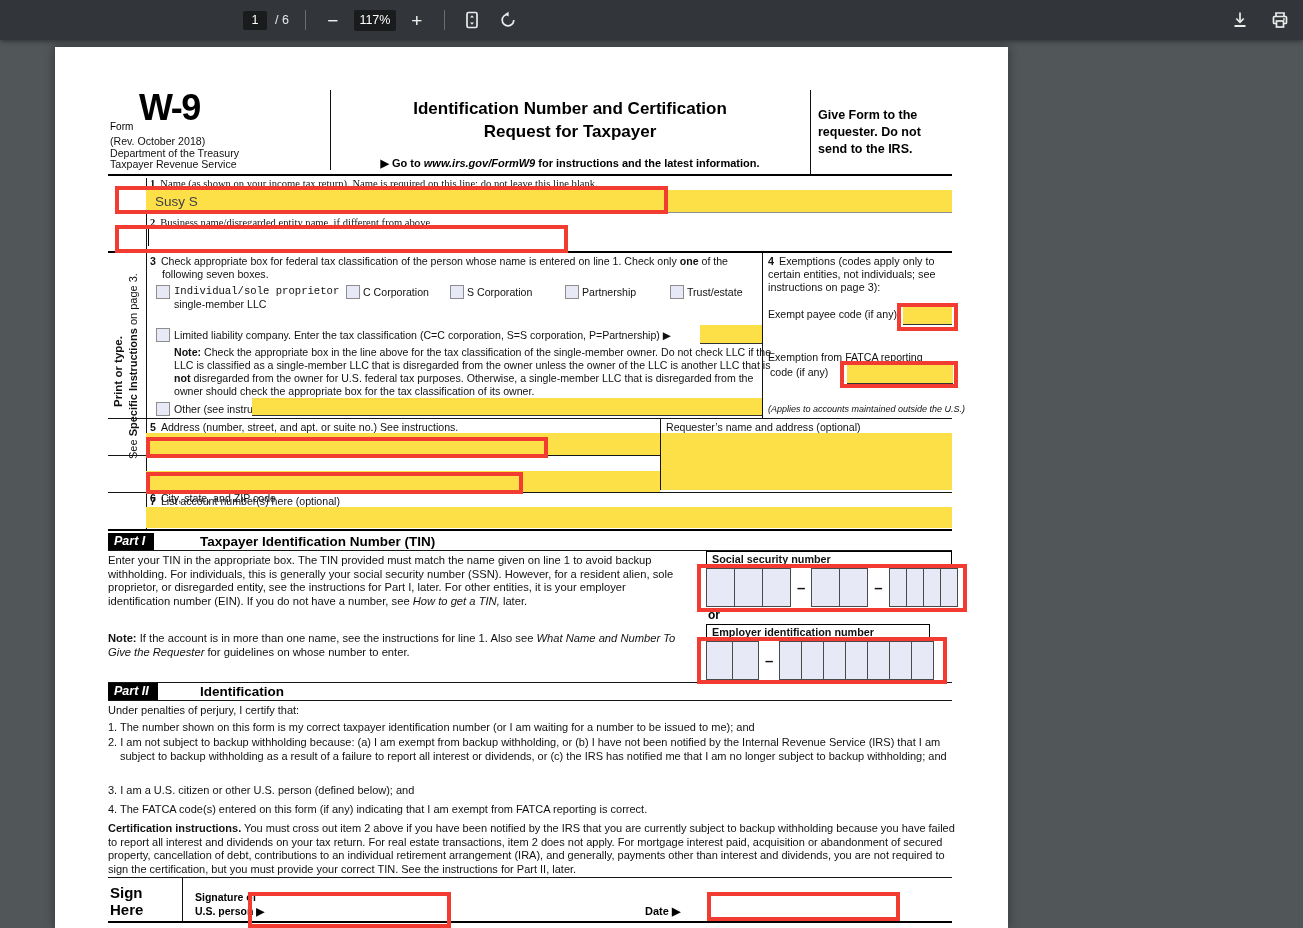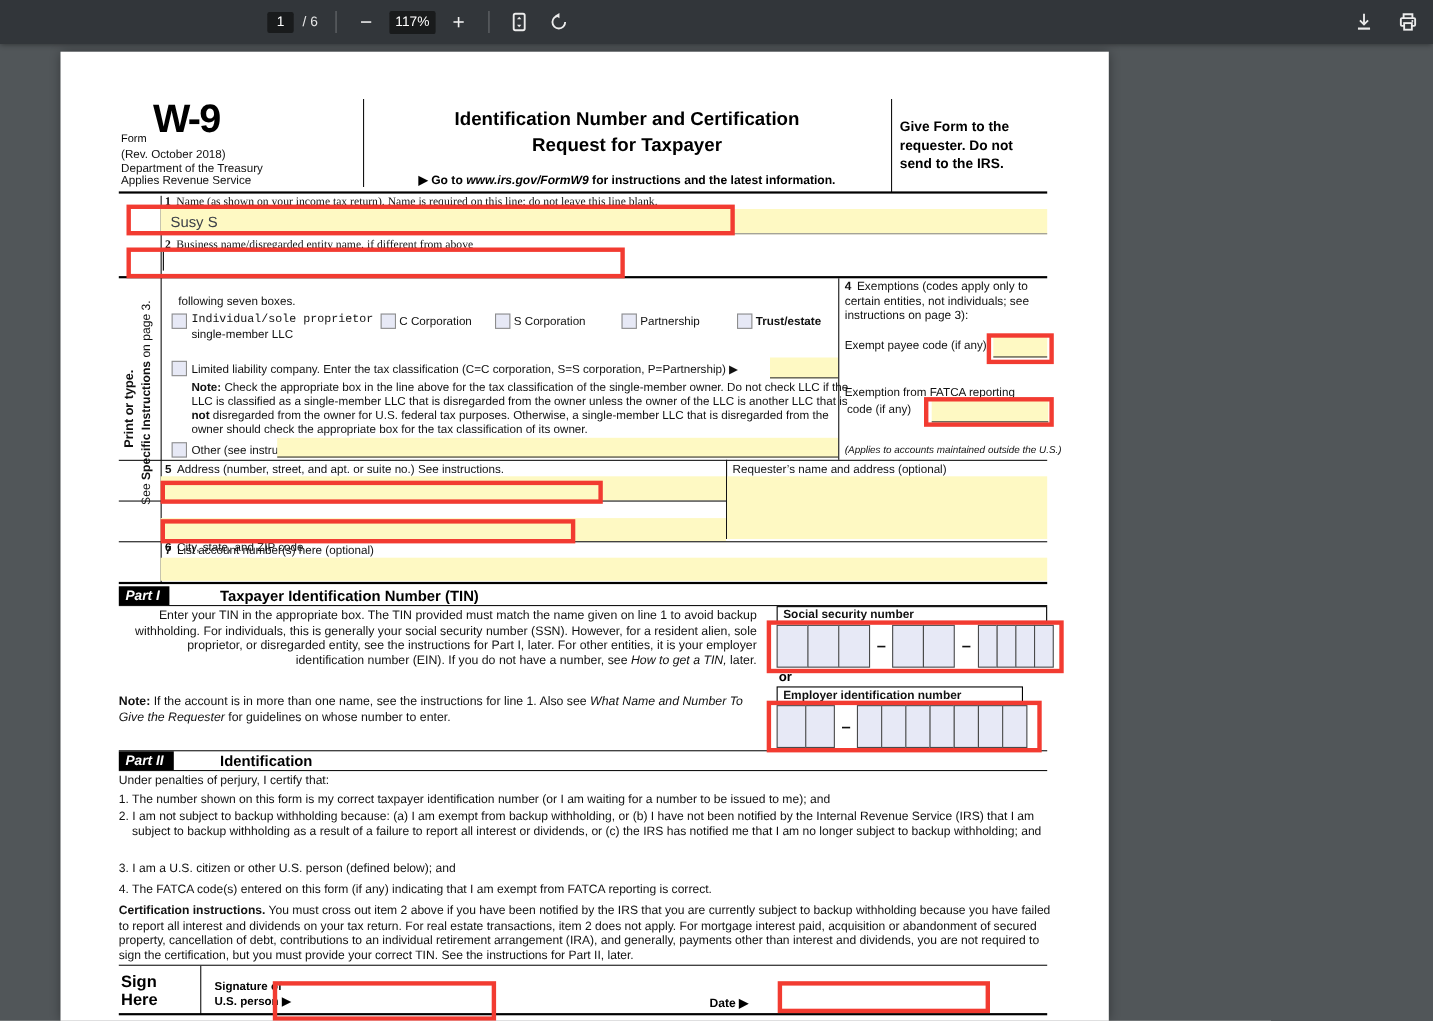--- a/index.html
+++ b/index.html
@@ -16,21 +16,21 @@
   .tb-icon{width:22px;height:22px;display:flex;align-items:center;justify-content:center;cursor:pointer;}
   .tb-icon svg{stroke:#ececec;fill:none;stroke-width:1.7;}
   
   .page{position:absolute;left:55px;top:47px;width:953px;height:881px;background:#fff;box-shadow:0 0 10px rgba(0,0,0,.4);overflow:hidden;}
   .abs{position:absolute;}
   .lbl{font-size:10.6px;color:#111;white-space:nowrap;}
   .body-txt{font-size:11px;color:#111;line-height:13.6px;}
   .b{font-weight:bold;}
   .i{font-style:italic;}
   .num{font-weight:bold;margin-right:5px;}
-  .fld{background:#fef9c3;}
+  .fld{background:#fde047;}
   .hl{border:4px solid #f23b31;box-sizing:border-box;background:transparent;z-index:5;}
   .cb{width:12px;height:12px;background:#e7e9f6;border:1px solid #8d8d8d;}
   .vl{background:#141414;width:1px;}
   .hline{background:#141414;height:1px;}
   .thick{background:#000;height:2px;}
   .badge{background:#000;color:#fff;font-weight:bold;font-style:italic;font-size:12.5px;padding:1px 9px 2px 6px;}
   .vert{position:absolute;transform:rotate(-90deg);transform-origin:0 0;white-space:nowrap;font-size:11px;color:#111;}
   .cellrow{display:flex;align-items:center;}
   .cell{width:29px;height:39px;background:#e7e9f6;border:1px solid #4a4a4a;margin-right:-1px;box-sizing:border-box;}
   .dash{font-size:15px;font-weight:bold;color:#111;margin:0 6px 0 7px;}
@@ -80,21 +80,21 @@
     </div>
   </div>
 </div>
 
 <div class="page">
 
   <div class="abs" style="left:55px;top:74px;font-size:10px;">Form</div>
   <div class="abs" style="left:84px;top:40px;font-size:36px;font-weight:bold;letter-spacing:-1.5px;">W-9</div>
   <div class="abs lbl" style="left:55px;top:88px;">(Rev. October 2018)</div>
   <div class="abs lbl" style="left:55px;top:100px;">Department of the Treasury</div>
-  <div class="abs lbl" style="left:55px;top:111px;">Applies Revenue Service</div>
+  <div class="abs lbl" style="left:55px;top:111px;">Taxpayer Revenue Service</div>
   <div class="abs vl" style="left:275px;top:43px;height:80px;"></div>
   <div class="abs" style="left:285px;top:50px;width:460px;text-align:center;font-size:17px;font-weight:bold;line-height:23px;color:#000;">
     <div>Identification Number and Certification</div>
     <div>Request for Taxpayer</div>
   </div>
   <div class="abs" style="left:285px;top:110px;width:460px;text-align:center;font-size:11px;font-weight:bold;">
     <span>▶ Go to </span><span class="i">www.irs.gov/FormW9</span><span> for instructions and the latest information.</span>
   </div>
   <div class="abs vl" style="left:755px;top:43px;height:85px;"></div>
   <div class="abs" style="left:763px;top:60px;width:132px;font-size:12.5px;font-weight:bold;line-height:17px;">Give Form to the requester. Do not send to the IRS.</div>
@@ -109,33 +109,36 @@
   <div class="abs lbl" style="left:95px;top:131px;font-family:Liberation Serif, serif;"><span class="num">1</span><span>Name (as shown on your income tax return). Name is required on this line; do not leave this line blank.</span></div>
   <div class="abs fld" style="left:91px;top:143px;width:806px;height:23px;border-bottom:1px solid #8e8e8e;font-size:13.5px;color:#3c4048;line-height:23px;padding-left:9px;box-sizing:border-box;">Susy S</div>
   <div class="abs hl" style="left:60px;top:139px;width:553px;height:28px;"></div>
 
   <div class="abs lbl" style="left:95px;top:170px;font-family:Liberation Serif, serif;"><span class="num">2</span><span>Business name/disregarded entity name, if different from above</span></div>
   <div class="abs" style="left:91px;top:180px;width:806px;height:22px;"></div>
   <div class="abs" style="left:93px;top:182px;width:1px;height:17px;background:#000;z-index:6;"></div>
   <div class="abs hl" style="left:60px;top:178px;width:453px;height:28px;"></div>
   <div class="abs thick" style="left:53px;top:204px;width:844px;"></div>
 
+  <div class="abs lbl" style="left:95px;top:208px;">
+    <span class="num">3</span><span>Check appropriate box for federal tax classification of the person whose name is entered on line 1. Check only </span><span class="b">one</span><span> of the</span>
+  </div>
   <div class="abs lbl" style="left:107px;top:221px;">following seven boxes.</div>
 
   <div class="abs cb" style="left:101px;top:238px;"></div>
   <div class="abs lbl" style="left:119px;top:238px;font-family:Liberation Mono, monospace;">Individual/sole proprietor or</div>
   <div class="abs lbl" style="left:119px;top:251px;">single-member LLC</div>
   <div class="abs cb" style="left:291px;top:238px;"></div>
   <div class="abs lbl" style="left:308px;top:239px;">C Corporation</div>
   <div class="abs cb" style="left:395px;top:238px;"></div>
   <div class="abs lbl" style="left:412px;top:239px;">S Corporation</div>
   <div class="abs cb" style="left:510px;top:238px;"></div>
   <div class="abs lbl" style="left:527px;top:239px;">Partnership</div>
   <div class="abs cb" style="left:615px;top:238px;"></div>
-  <div class="abs lbl" style="left:632px;top:239px;font-weight:bold;">Trust/estate</div>
+  <div class="abs lbl" style="left:632px;top:239px;">Trust/estate</div>
 
   <div class="abs cb" style="left:101px;top:281px;"></div>
   <div class="abs lbl" style="left:119px;top:282px;">Limited liability company. Enter the tax classification (C=C corporation, S=S corporation, P=Partnership) ▶</div>
   <div class="abs fld" style="left:645px;top:278px;width:62px;height:18px;border-bottom:1px solid #333;"></div>
 
   <div class="abs body-txt" style="left:119px;top:299px;width:598px;font-size:10.6px;line-height:12.9px;">
     <span class="b">Note:</span><span> Check the appropriate box in the line above for the tax classification of the single-member owner.  Do not check LLC if the LLC is classified as a single-member LLC that is disregarded from the owner unless the owner of the LLC is another LLC that is </span><span class="b">not</span><span> disregarded from the owner for U.S. federal tax purposes. Otherwise, a single-member LLC that is disregarded from the owner should check the appropriate box for the tax classification of its owner.</span>
   </div>
 
   <div class="abs cb" style="left:101px;top:355px;"></div>
@@ -169,21 +172,21 @@
   <div class="abs hl" style="left:91px;top:425px;width:377px;height:22px;"></div>
   <div class="abs hline" style="left:53px;top:445px;width:844px;"></div>
 
   <div class="abs lbl" style="left:95px;top:448px;"><span class="num">7</span><span>List account number(s) here (optional)</span></div>
   <div class="abs fld" style="left:91px;top:460px;width:806px;height:21px;"></div>
   <div class="abs thick" style="left:53px;top:482px;width:844px;"></div>
 
   <div class="abs badge" style="left:53px;top:486px;">Part I</div>
   <div class="abs b" style="left:145px;top:487px;font-size:13.5px;color:#000;">Taxpayer Identification Number (TIN)</div>
   <div class="abs hline" style="left:53px;top:503px;width:844px;"></div>
-  <div class="abs body-txt" style="left:53px;top:507px;width:580px;font-size:11.2px;line-height:13.7px;text-align:right;">
+  <div class="abs body-txt" style="left:53px;top:507px;width:580px;font-size:11.2px;line-height:13.7px;">
     <span>Enter your TIN in the appropriate box. The TIN provided must match the name given on line 1 to avoid backup withholding. For individuals, this is generally your social security number (SSN). However, for a resident alien, sole proprietor, or disregarded entity, see the instructions for Part I, later. For other entities, it is your employer identification number (EIN). If you do not have a number, see </span><span class="i">How to get a TIN,</span><span> later.</span>
   </div>
   <div class="abs body-txt" style="left:53px;top:585px;width:580px;font-size:11.2px;line-height:13.7px;">
     <span class="b">Note:</span><span> If the account is in more than one name, see the instructions for line 1. Also see </span><span class="i">What Name and Number To Give the Requester</span><span> for guidelines on whose number to enter.</span>
   </div>
 
   <div class="abs tinbox" style="left:651px;top:504px;width:246px;">Social security number</div>
   <div class="abs cellrow" style="left:651px;top:521px;">
     <div class="cell"></div>
       <div class="cell"></div>

